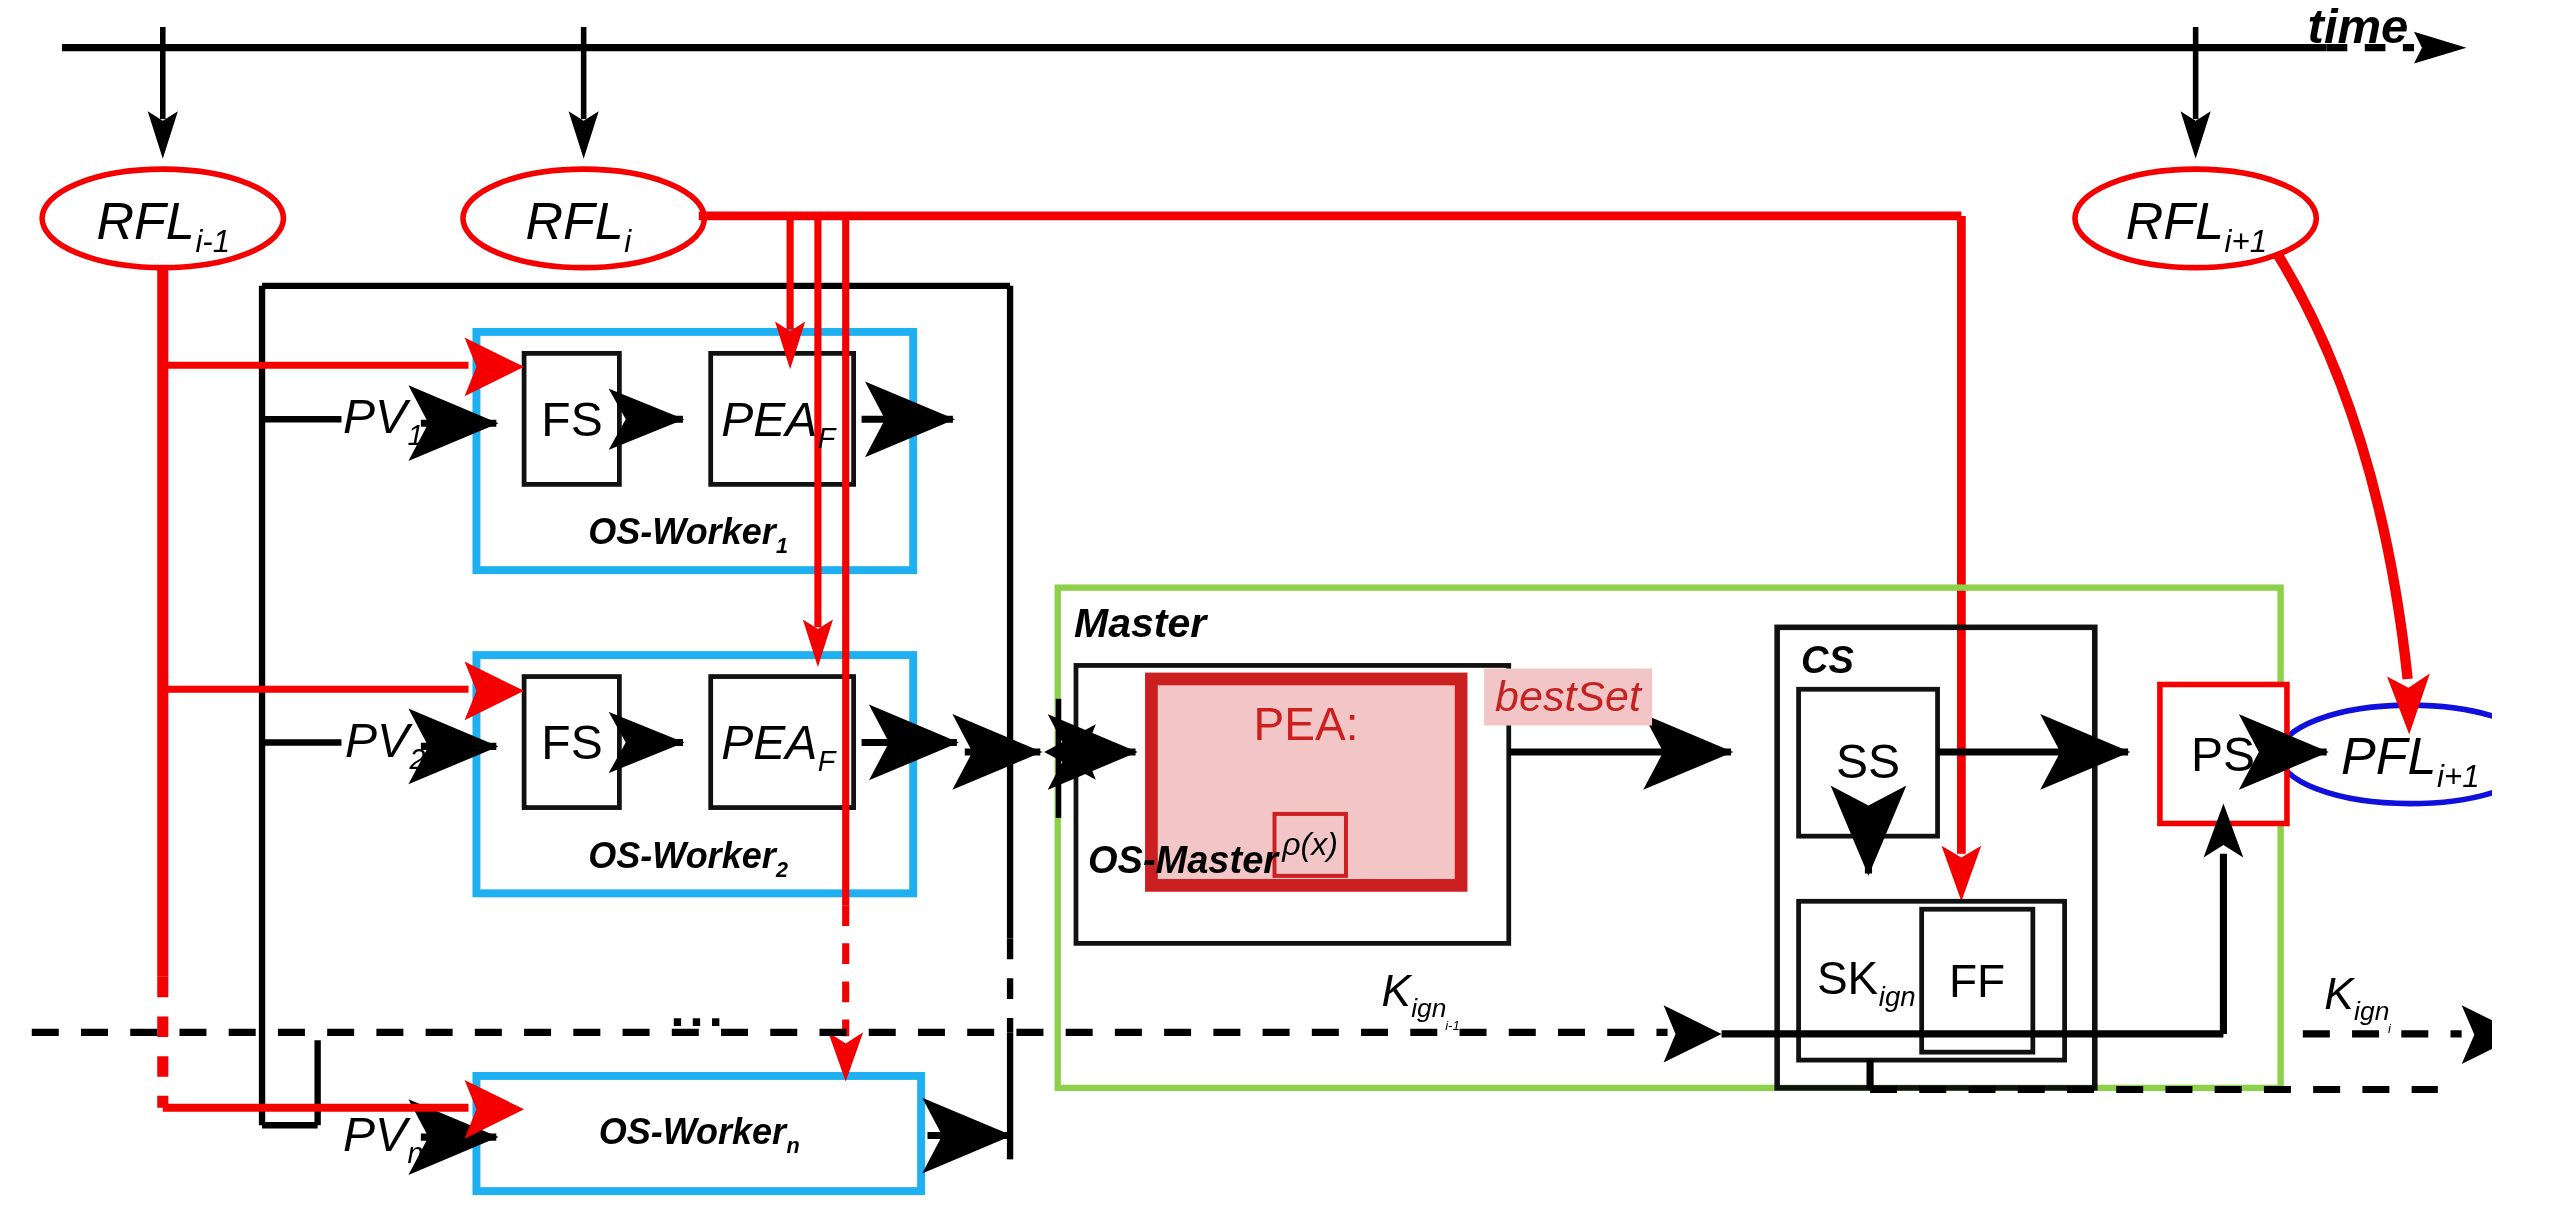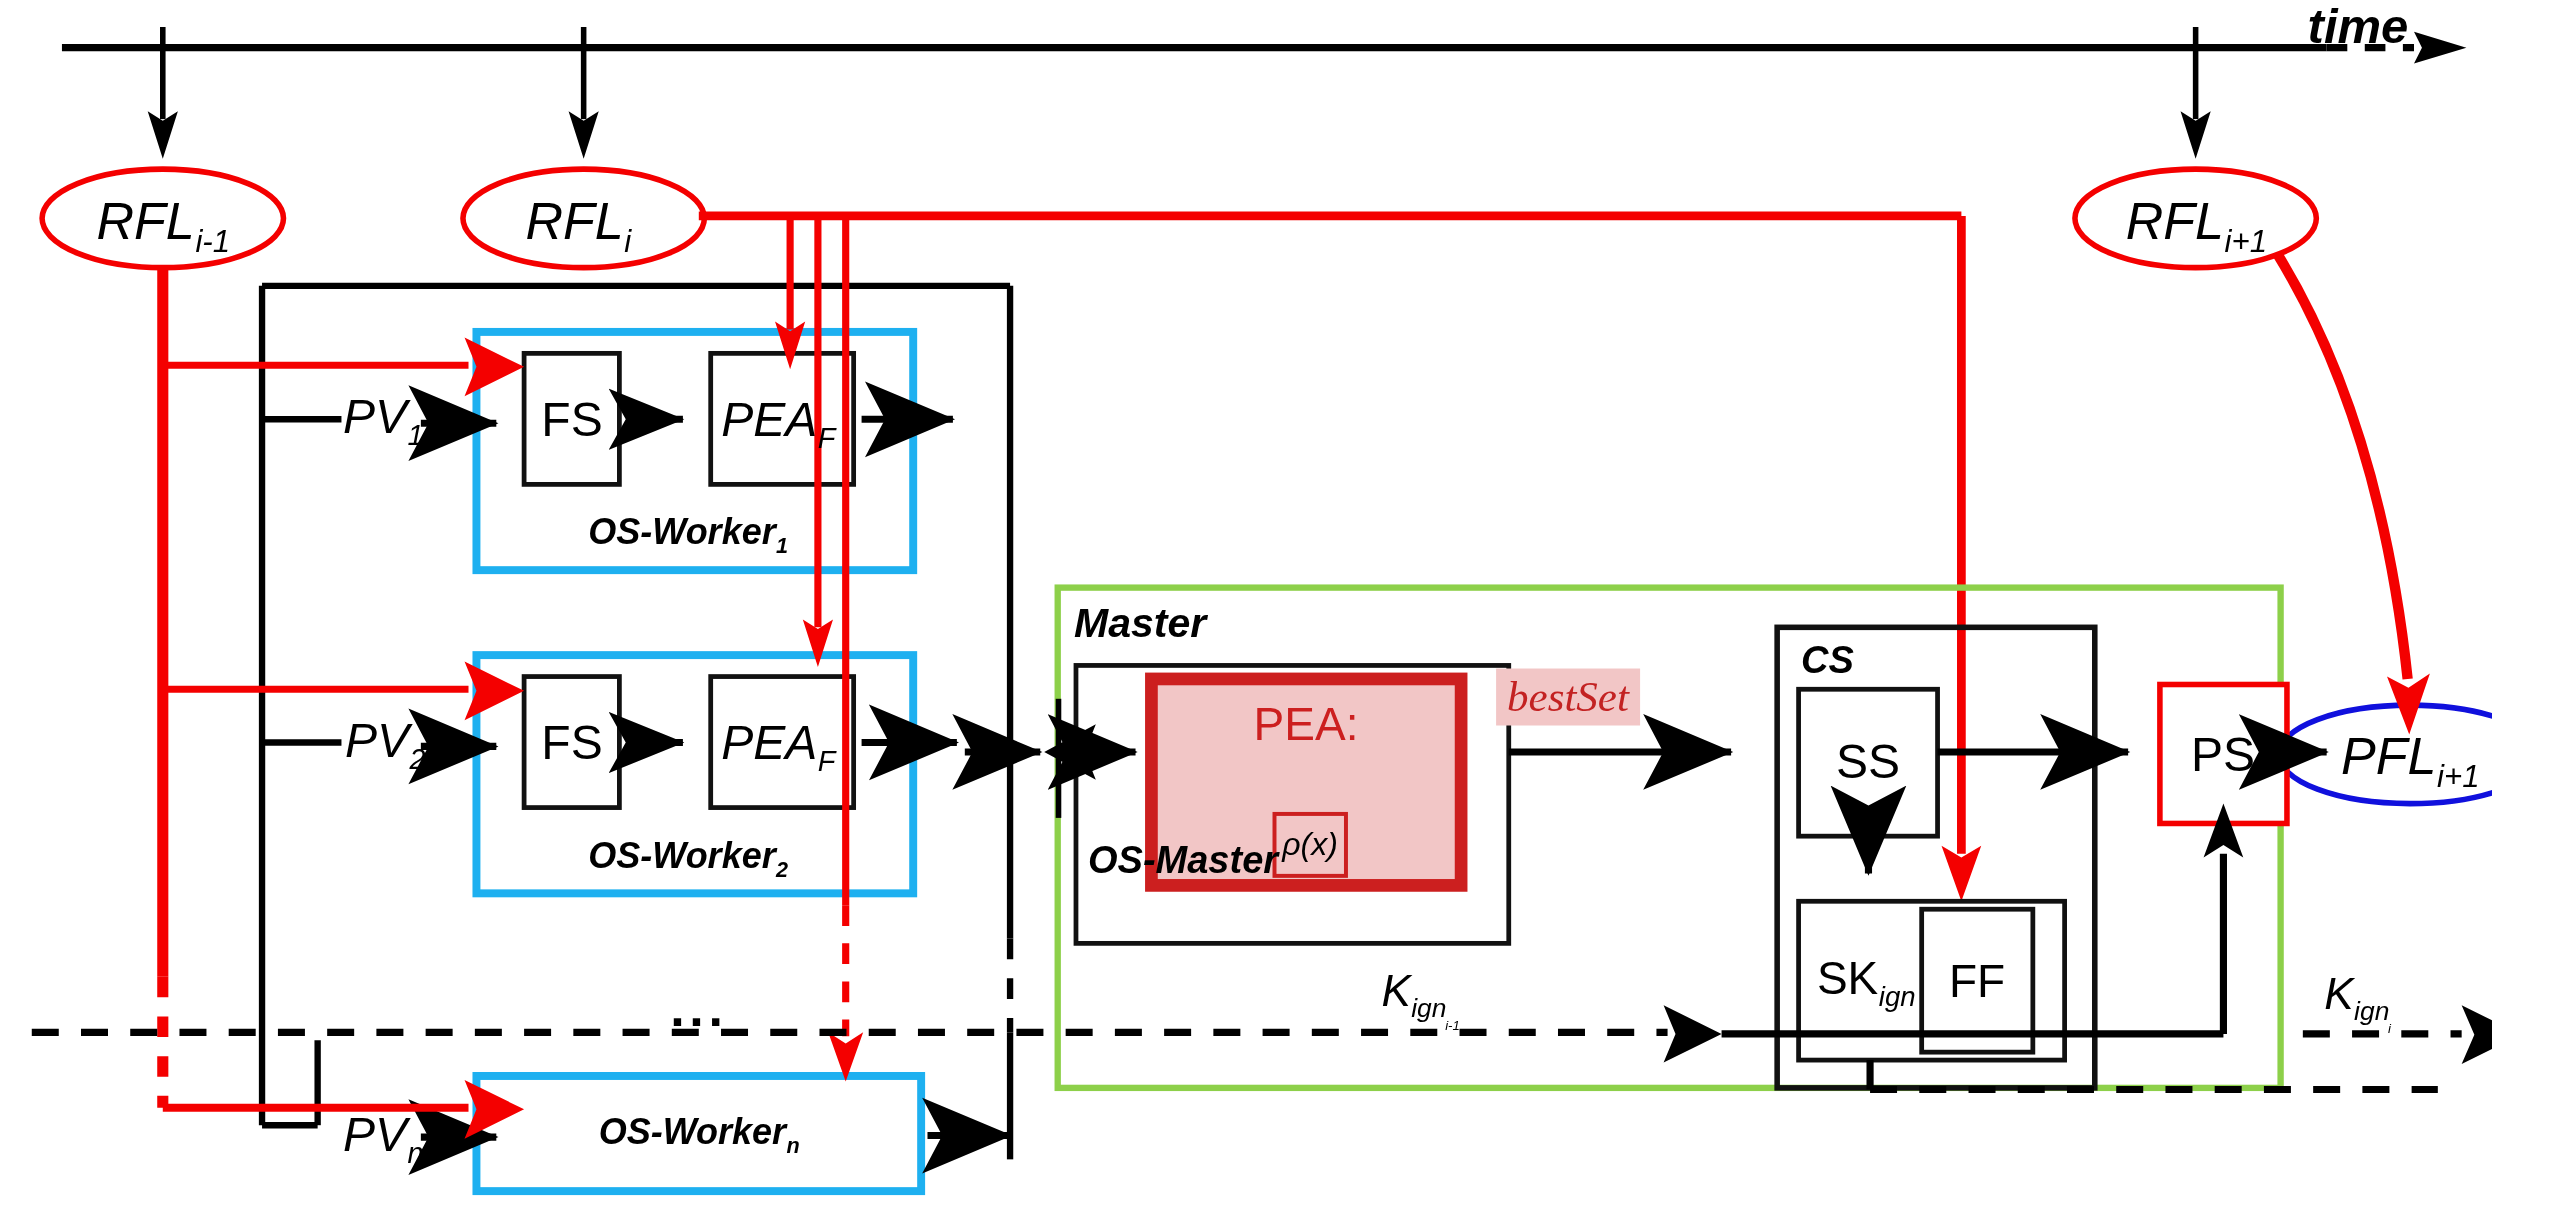--- a/index.html
+++ b/index.html
@@ -43,21 +43,21 @@
     position: relative;
     top: 0.95em;
     left: -0.1em;
   }
   .ctr {
     transform: translate(-50%, -50%);
   }
   .bestset {
     background: #f2c6c6;
     color: #c32222;
-    font-family: Liberation Serif, serif;
+    font-family: Liberation Sans, sans-serif;
     font-style: italic;
     padding: 3.2px 11px 4.8px 11px;
   }
   .peatext {
     color: #cc1f1f;
     font-family: "Liberation Sans", sans-serif;
     line-height: 1.0;
     text-align: left;
   }
 </style>

